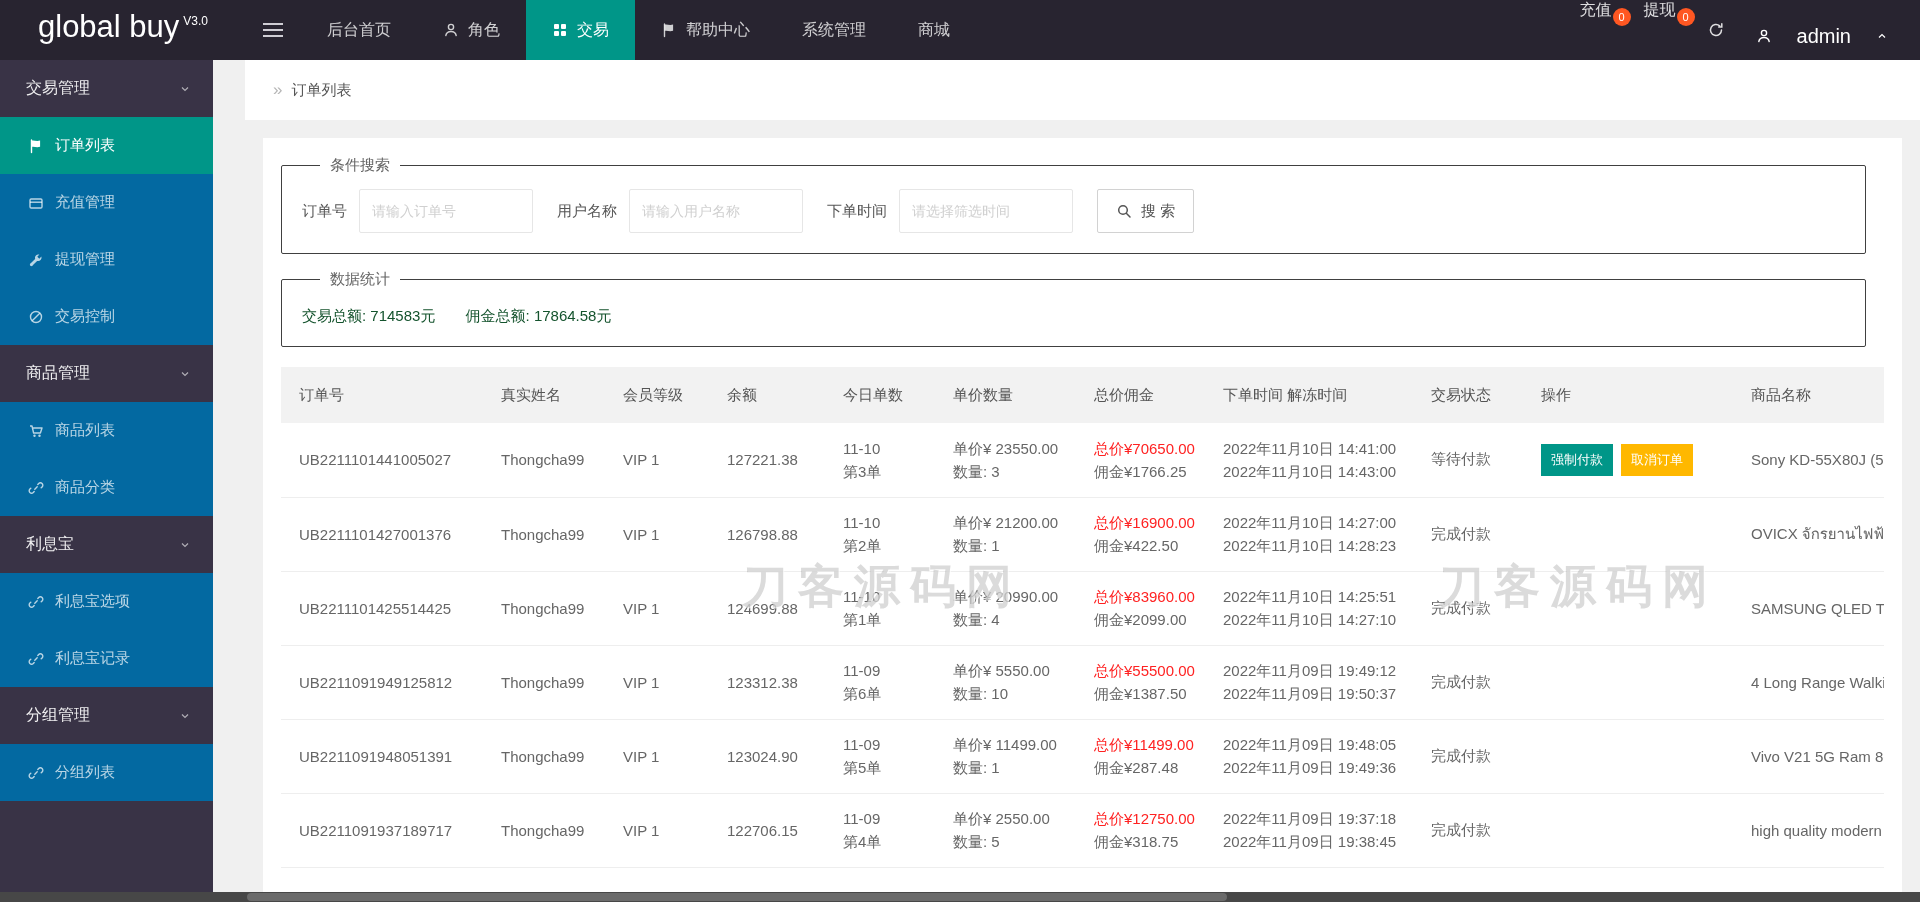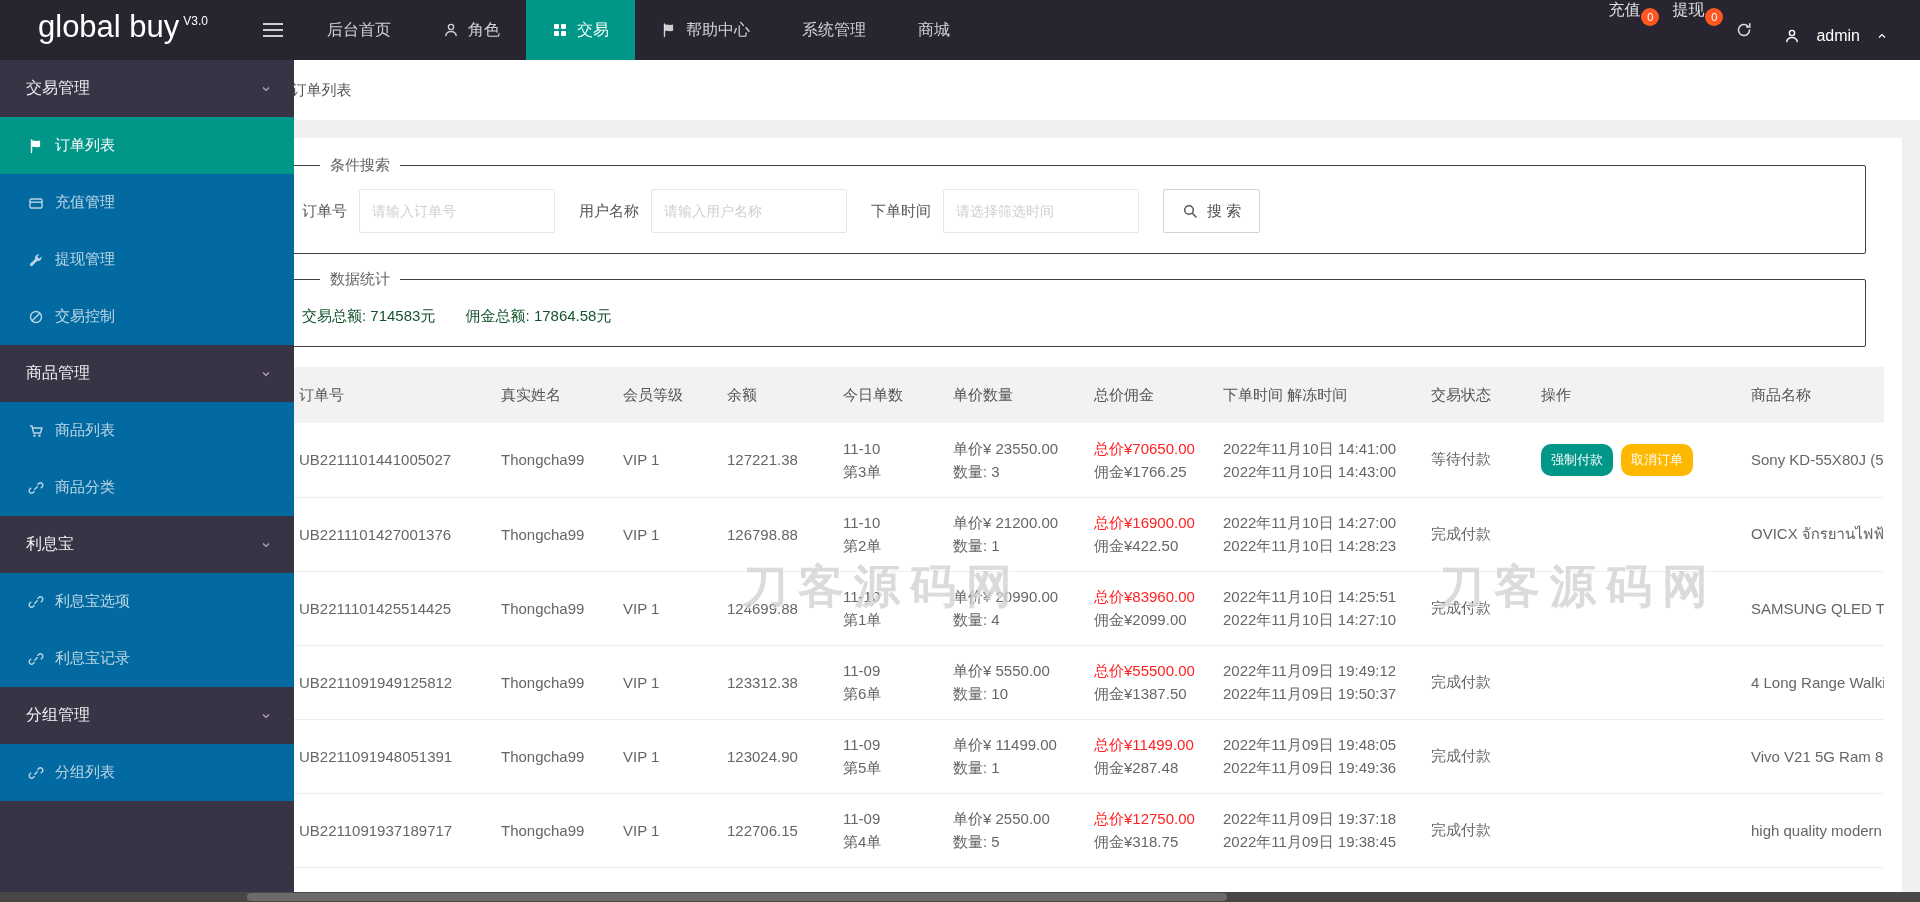--- a/index.html
+++ b/index.html
@@ -18,61 +18,61 @@
   .hamburger{width:56px;display:flex;flex-direction:column;justify-content:center;align-items:center;gap:4px;cursor:pointer}
   .hamburger span{display:block;width:20px;height:2px;background:#cfcdd4}
   .topnav{display:flex;align-items:stretch}
   .topnav-item{display:flex;align-items:center;gap:9px;padding:0 26px;color:rgba(255,255,255,.78);font-size:16px;cursor:pointer}
   .topnav-item.active{background:#009688;color:#fff}
   .topbar-right{margin-left:auto;display:flex;align-items:stretch;padding-right:26px}
   .top-badge-item{position:relative;display:flex;align-items:flex-start;padding:0 16px;color:rgba(255,255,255,.85);font-size:16px;cursor:pointer}
   .badge{position:absolute;top:8px;right:-3px;min-width:18px;height:18px;border-radius:9px;background:#ff5722;
     color:#fff;font-size:11px;font-style:normal;display:flex;align-items:center;justify-content:center;padding:0 4px}
   .top-icon-btn{display:flex;align-items:center;padding:0 16px;color:rgba(255,255,255,.85);cursor:pointer}
-  .admin-menu{display:flex;align-items:center;gap:16px;padding:12px 6px 0 16px;color:#fff;font-size:16px;cursor:pointer}
+  .admin-menu{display:flex;align-items:center;gap:25px;padding:12px 6px 0 16px;color:#fff;font-size:20px;cursor:pointer}
 
   
-  .sidebar{position:fixed;top:60px;left:0;bottom:10px;width:294px;background:#393346;overflow:hidden;z-index:50}
+  .sidebar{position:fixed;top:60px;left:0;bottom:10px;width:213px;background:#393346;overflow:hidden;z-index:50}
   .menu-group-header{height:57px;display:flex;align-items:center;justify-content:space-between;
     padding:0 22px 0 26px;color:rgba(255,255,255,.92);font-size:16px;cursor:pointer}
   .menu-group-header .chev{color:rgba(255,255,255,.6)}
   .menu-item{height:57px;display:flex;align-items:center;gap:11px;padding:0 20px 0 28px;
     color:rgba(255,255,255,.72);font-size:15px;background:#0369a1;cursor:pointer}
   .menu-item.active{background:#009688;color:#fff}
 
   
   .main{position:absolute;left:245px;top:60px;right:0;bottom:0;background:#f0f0f0}
   .breadcrumb{height:60px;background:#fff;display:flex;align-items:center;gap:9px;padding:0 28px;font-size:15px;color:#555}
   .breadcrumb .sep{color:#b5b5b5;font-size:17px}
   .content{padding:18px}
   .card{background:#fff;height:760px;padding:18px 18px 0;overflow:hidden}
 
   fieldset{border:1px solid #404040;border-radius:2px;width:1585px;margin-top:0;padding:14px 20px 20px}
   fieldset + fieldset{margin-top:16px}
   fieldset legend{margin-left:18px;padding:0 10px;font-size:15px;color:#646464}
   .search-row{display:flex;align-items:center}
   .field{display:flex;align-items:center;margin-right:24px}
   .field label{font-size:15px;color:#565656;margin-right:12px;white-space:nowrap}
-  .field input{width:196px;height:44px;border:1px solid #e6e6e6;border-radius:2px;padding:0 12px;
+  .field input{width:174px;height:44px;border:1px solid #e6e6e6;border-radius:2px;padding:0 12px;
     font-size:14px;color:#666;outline:none;font-family:inherit}
   .field input::placeholder{color:#d0d0d0}
   .btn-search{display:flex;align-items:center;gap:9px;height:44px;padding:0 18px;background:#fff;
     border:1px solid #d2d2d2;border-radius:2px;font-size:15px;color:#555;cursor:pointer;font-family:inherit}
   .stats-line{font-size:15px;color:#14532d;padding-top:4px}
   .stats-line span{margin-right:26px}
 
   .table-wrap{margin-top:20px;overflow:hidden}
   table{border-collapse:collapse;table-layout:fixed;width:1852px}
   thead th{background:#f2f2f2;height:56px;font-weight:normal;color:#555;font-size:15px;
     text-align:left;padding:0 18px;white-space:nowrap;overflow:hidden}
   tbody td{height:74px;border-bottom:1px solid #eee;color:#666;font-size:15px;padding:0 18px;
     white-space:nowrap;overflow:hidden;vertical-align:middle}
   .line{line-height:23px}
   .red{color:#ff2222}
-  .btn{border:none;color:#fff;font-size:13px;padding:7px 10px;border-radius:10px;cursor:pointer;font-family:inherit}
+  .btn{border:none;color:#fff;font-size:13px;padding:7px 10px;border-radius:0;cursor:pointer;font-family:inherit}
   .btn.teal{background:#009688;margin-right:8px}
   .btn.orange{background:#ffb800}
 
   
   .watermark{position:fixed;top:556px;font-size:46px;font-weight:bold;letter-spacing:10px;
     color:rgba(125,125,125,.28);text-shadow:1px 1px 0 rgba(255,255,255,.7);pointer-events:none;z-index:55}
   .wm1{left:742px}.wm2{left:1438px}
   .hscrollbar{position:fixed;left:0;right:0;bottom:0;height:10px;background:#474747;z-index:70}
   .hscrollbar .thumb{position:absolute;left:247px;top:1px;height:8px;width:980px;background:#6b6b6b;border-radius:4px}
 </style>

